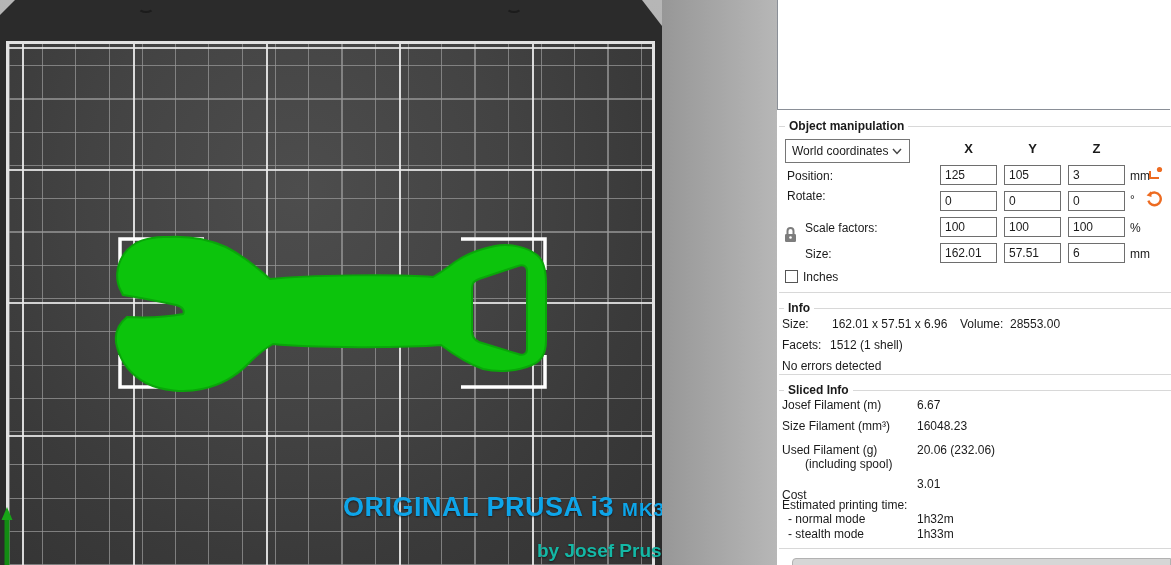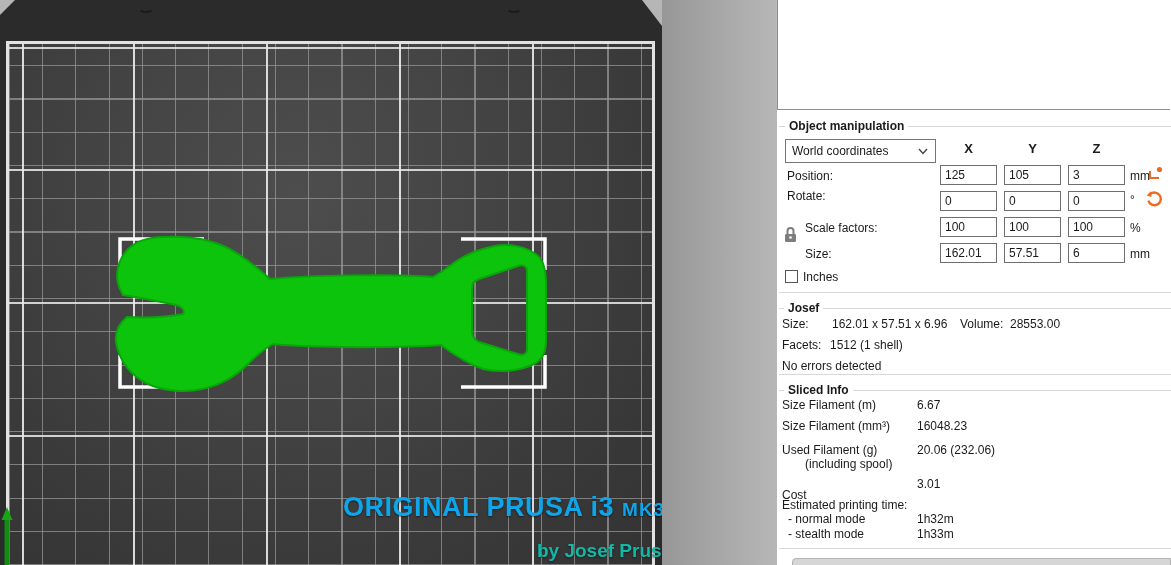--- a/index.html
+++ b/index.html
@@ -38,21 +38,21 @@
   #panel{position:absolute;left:777px;top:0;width:394px;height:565px;background:#fff;}
   #object-list{position:absolute;left:0;top:0;width:393px;height:110px;background:#fff;
                border:1px solid #8a8f97;border-top:none;border-right:none;box-sizing:border-box;}
   .hline{position:absolute;height:1px;background:#d8d8d8;left:2px;right:0;}
   .group-label{position:absolute;background:#fff;padding:0 4px;font-weight:bold;z-index:2;white-space:nowrap;}
   .lbl{position:absolute;white-space:nowrap;}
   .val{position:absolute;white-space:nowrap;}
   .num-field{position:absolute;width:57px;height:20px;box-sizing:border-box;
              border:1px solid #6e6e6e;background:#fff;font:12px "Liberation Sans",sans-serif;
              padding:1px 4px;color:#1a1a1a;}
-  #combo{position:absolute;left:8px;top:139px;width:151px;height:24px;box-sizing:border-box;
+  #combo{position:absolute;left:8px;top:139px;width:125px;height:24px;box-sizing:border-box;
          border:1px solid #767676;background:#fff;display:flex;align-items:center;
          padding-left:6px;cursor:default;}
   #combo .chev{margin-left:auto;margin-right:7px;color:#444;}
   .axis-h{position:absolute;top:141px;font-weight:bold;font-size:13px;width:57px;text-align:center;}
   .unit{position:absolute;left:353px;}
   #inches-box{position:absolute;left:8px;top:270px;width:13px;height:13px;box-sizing:border-box;
               border:1px solid #555;background:#fff;}
   #bottom-bar{position:absolute;left:15px;right:0;top:558px;height:8px;background:#d6d6d6;
               border:1px solid #b2b2b2;border-radius:4px 0 0 0;}
   .icon-btn{position:absolute;cursor:pointer;}
@@ -185,35 +185,35 @@
         <path d="M 4.2,3.2 A 6.3,6.3 0 1 1 2.4,9.6" fill="none" stroke="#ed6b21" stroke-width="2.4"></path>
         <polygon points="4.9,0.2 5.6,6 0.6,4.4" fill="#ed6b21"></polygon>
       </svg>
     </div>
 
     <div id="inches-box"></div>
     <div class="lbl" style="left:26px;top:270px">Inches</div>
 
     <div class="hline" style="top:292px"></div>
     <div class="hline" style="top:308px"></div>
-    <div class="group-label" style="left:7px;top:301px">Josef</div>
+    <div class="group-label" style="left:7px;top:301px">Info</div>
 
     <div class="lbl" style="left:5px;top:317px">Size:</div>
     <div class="val" style="left:55px;top:317px">162.01 x 57.51 x 6.96</div>
     <div class="lbl" style="left:183px;top:317px">Volume:</div>
     <div class="val" style="left:233px;top:317px">28553.00</div>
     <div class="lbl" style="left:5px;top:338px">Facets:</div>
     <div class="val" style="left:53px;top:338px">1512 (1 shell)</div>
     <div class="lbl" style="left:5px;top:359px">No errors detected</div>
 
     <div class="hline" style="top:374px"></div>
     <div class="hline" style="top:390px"></div>
     <div class="group-label" style="left:7px;top:383px">Sliced Info</div>
 
-    <div class="lbl" style="left:5px;top:398px">Size Filament (m)</div>
+    <div class="lbl" style="left:5px;top:398px">Josef Filament (m)</div>
     <div class="val" style="left:140px;top:398px">6.67</div>
     <div class="lbl" style="left:5px;top:419px">Size Filament (mm³)</div>
     <div class="val" style="left:140px;top:419px">16048.23</div>
     <div class="lbl" style="left:5px;top:443px">Used Filament (g)</div>
     <div class="val" style="left:140px;top:443px">20.06 (232.06)</div>
     <div class="lbl" style="left:28px;top:457px">(including spool)</div>
     <div class="lbl" style="left:5px;top:488px">Cost</div>
     <div class="val" style="left:140px;top:477px">3.01</div>
     <div class="lbl" style="left:5px;top:498px">Estimated printing time:</div>
     <div class="lbl" style="left:11px;top:512px">- normal mode</div>

